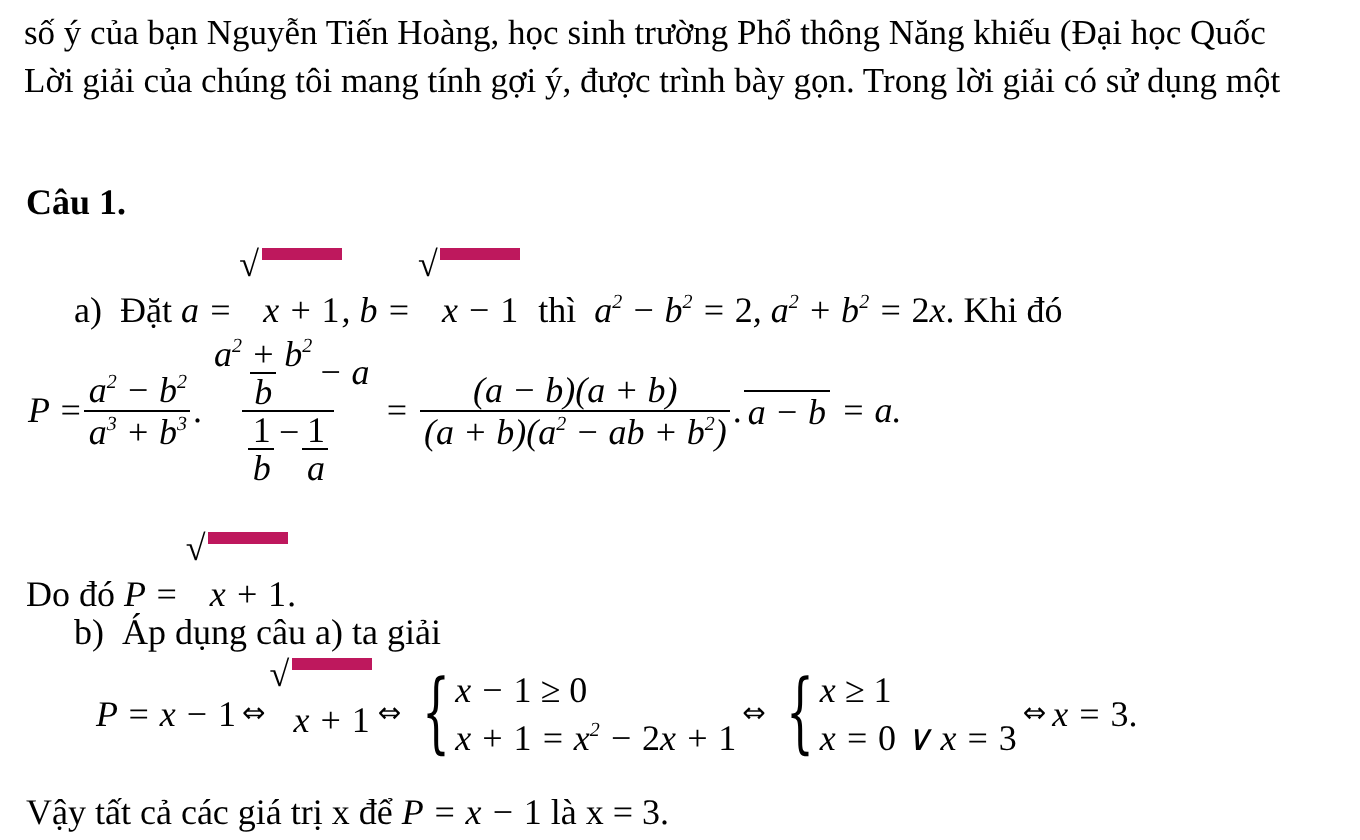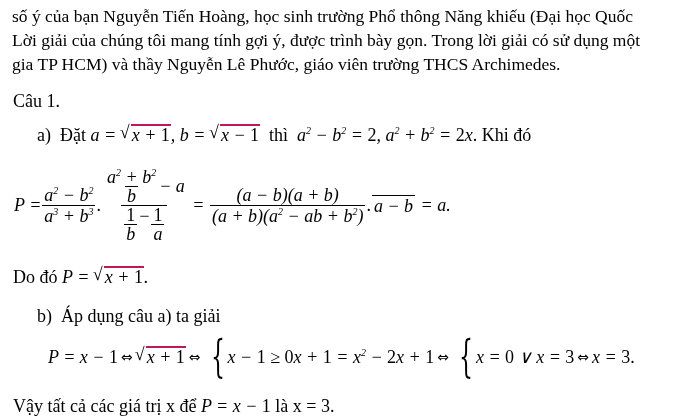--- a/index.html
+++ b/index.html
@@ -1,43 +1,42 @@
 <!DOCTYPE html>
 <html><head>
 <meta charset="utf-8">
 <style>
   html, body { margin:0; padding:0; background:#ffffff; }
   body { width:680px; height:420px; overflow:hidden; position:relative;
          font-family:"Liberation Serif", serif; color:#000; font-size:18px; }
   .abs { position:absolute; white-space:nowrap; }
   .intro { left:12px; top:4px; line-height:24px; font-size:17.5px; width:668px; white-space:normal; }
   .intro div { white-space:nowrap; }
-  .h { left:13px; top:91px; font-weight:normal; font-size:18px; }
+  .h { left:13px; top:91px; font-weight:bold; font-size:18px; }
   i, .m { font-style:italic; }
   .up { font-style:normal; }
   sup { font-size:10px; vertical-align:7px; line-height:0; }
   .sqrt { display:inline-block; position:relative; padding-left:10px; }
   .sqrt::before { content:"\221A"; position:absolute; left:-1px; top:-2px; font-style:normal; font-size:18px; }
-  .sqrt .rad { border-top:2px solid #be185d; padding:0 1px; display:inline-block; line-height:18px; }
+  .sqrt .rad { border-top:6px solid #be185d; padding:16px 1px; display:inline-block; line-height:18px; }
   .frac { display:inline-flex; flex-direction:column; align-items:center; vertical-align:middle; margin:0 1px; }
   .frac .num { padding:0 2px; line-height:20px; }
   .frac .den { border-top:1px solid #000; padding:0 2px; line-height:20px; }
   .small-frac .num, .small-frac .den { line-height:18px; }
   .brace { display:inline-flex; align-items:center; vertical-align:middle; }
   .brace .b { font-size:44px; font-style:normal; transform:scaleX(0.5); margin-right:-4px; line-height:1; font-family:"DejaVu Serif", serif; }
-  .brace .rows { display:flex; flex-direction:row; line-height:24px; }
+  .brace .rows { display:flex; flex-direction:column; line-height:24px; }
   .arrow { font-style:normal; margin:0 3px; font-family:"DejaVu Sans", sans-serif; font-size:14px; }
 </style>
 </head>
 <body>
 
 <div class="abs intro">
   <div>số ý của bạn Nguyễn Tiến Hoàng, học sinh trường Phổ thông Năng khiếu (Đại học Quốc</div>
   <div>Lời giải của chúng tôi mang tính gợi ý, được trình bày gọn. Trong lời giải có sử dụng một</div>
-  <div>gia TP HCM) và thầy Nguyễn Lê Phước, giáo viên trường THCS Archimedes.</div>
 </div>
 
 <div class="abs h">Câu 1.</div>
 
 <div class="abs" style="left:37px; top:124px;">
   <span>a)</span>&nbsp;
   <span>Đặt</span>
   <span class="m">
     a = <span class="sqrt"><span class="rad">x + <span class="up">1</span></span></span>, b = <span class="sqrt"><span class="rad">x − <span class="up">1</span></span></span>
   </span>
@@ -103,20 +102,21 @@
       <span class="b">{</span>
       <span class="rows">
         <span>x − <span class="up">1</span> ≥ <span class="up">0</span></span>
         <span>x + <span class="up">1</span> = x<sup>2</sup> − <span class="up">2</span>x + <span class="up">1</span></span>
       </span>
     </span>
   <span class="arrow">⇔</span>
   <span class="brace">
       <span class="b">{</span>
       <span class="rows">
+        <span>x ≥ <span class="up">1</span></span>
         <span>x = <span class="up">0</span> ∨ x = <span class="up">3</span></span>
       </span>
     </span>
   <span class="arrow">⇔</span>
   <span>x = <span class="up">3.</span></span>
 </div>
 
 <div class="abs" style="left:13px; top:396px;">
   <span>Vậy tất cả các giá trị x để</span>
   <span class="m">P = x − <span class="up">1</span></span>

